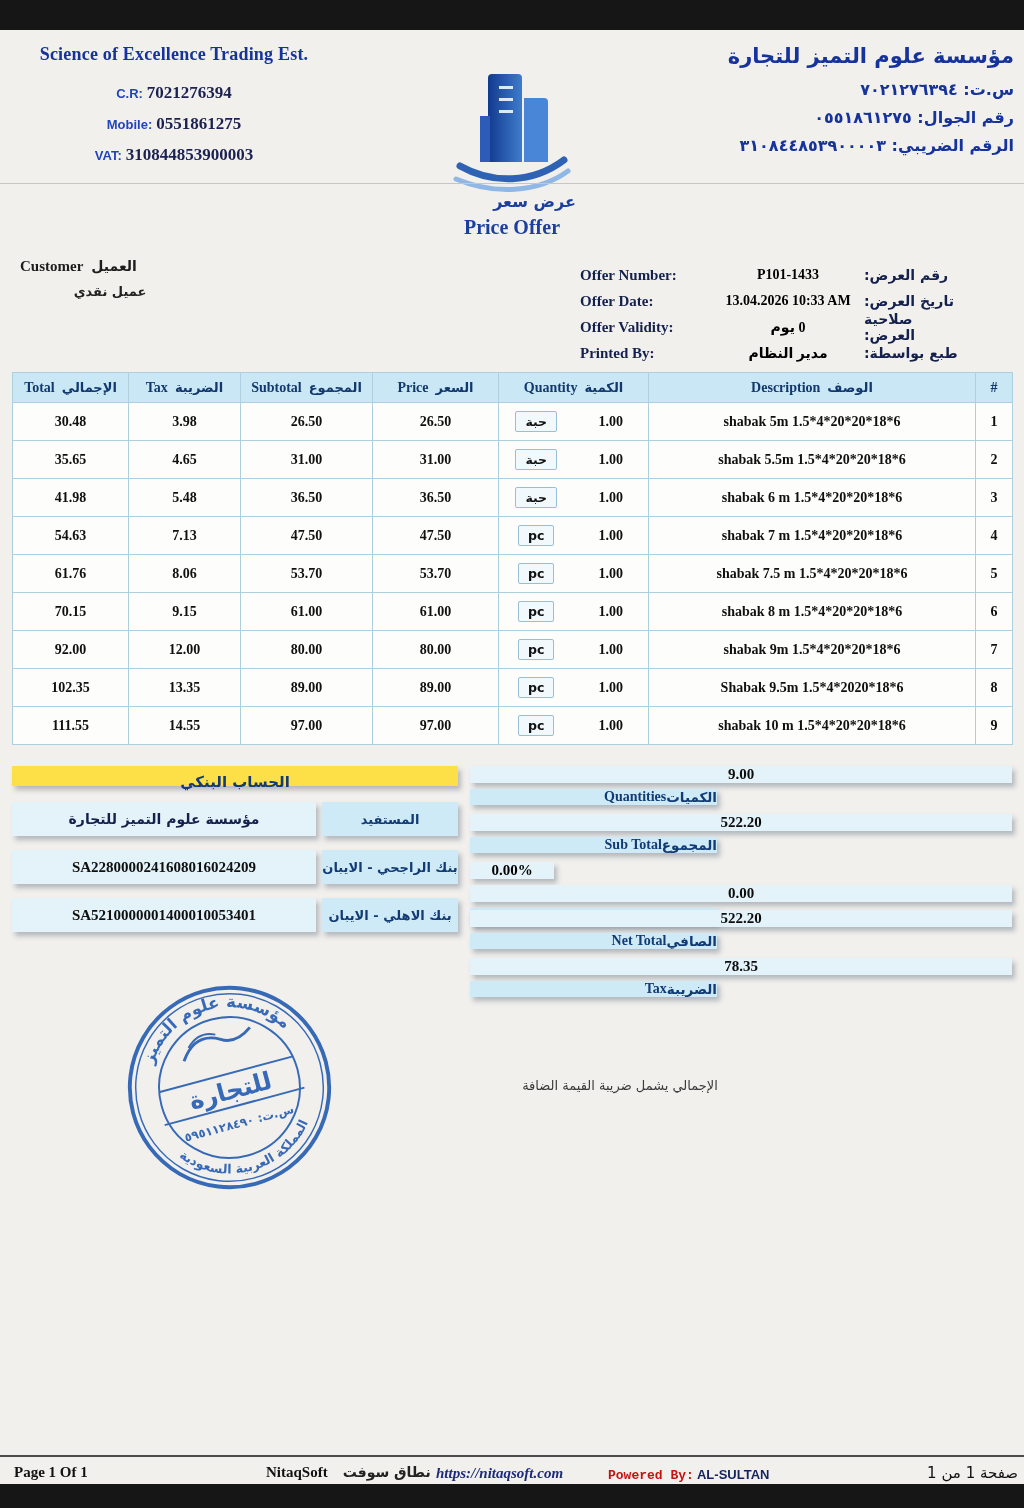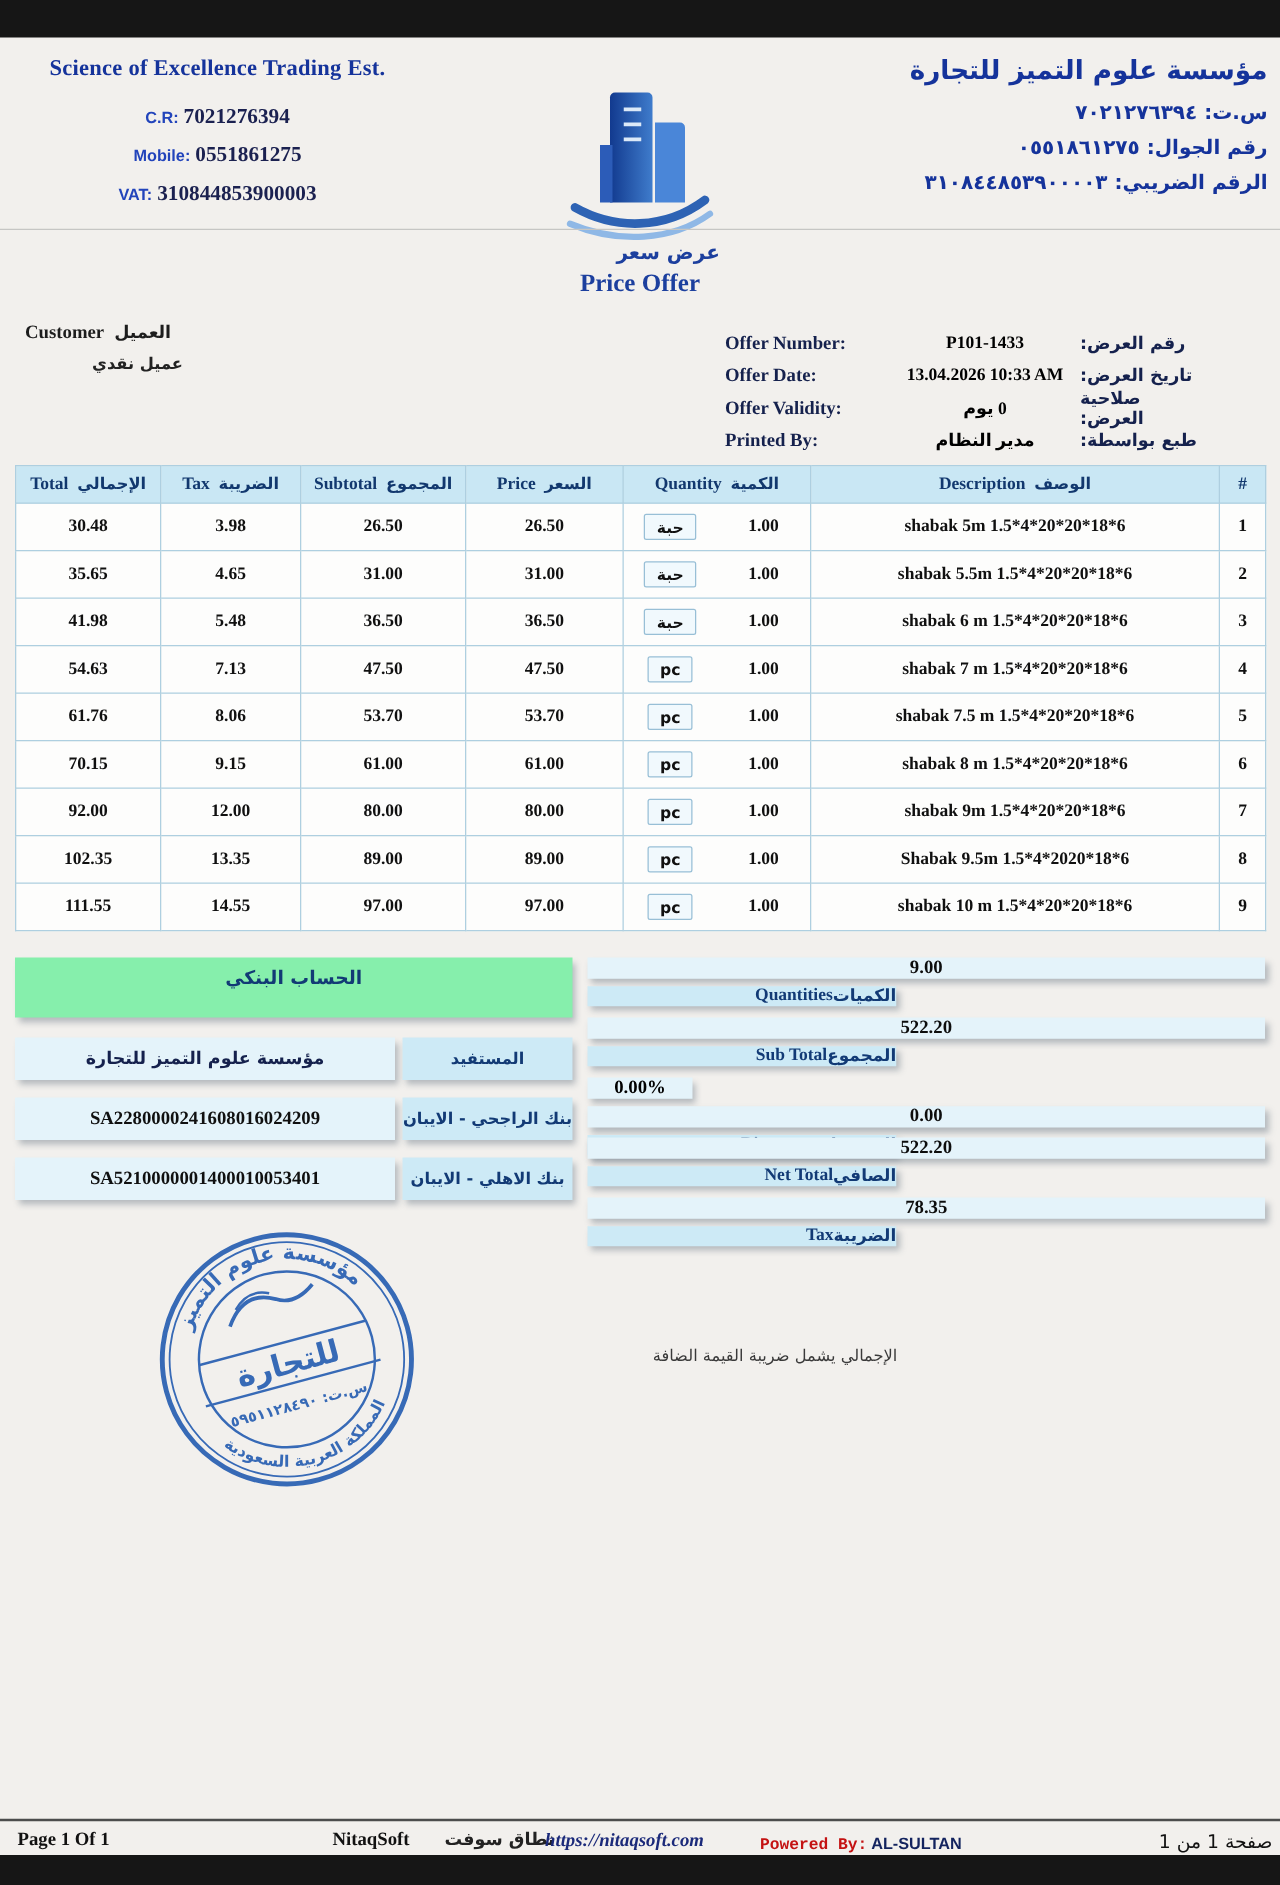--- a/index.html
+++ b/index.html
@@ -52,21 +52,21 @@
   .bi { display:flex; justify-content:center; align-items:center; gap:7px; }
   .bi .ar { font-family:"DejaVu Sans",sans-serif; font-size:13px; }
   td.c-qty .cellflex { display:flex; align-items:center; }
   td.c-qty .half { flex:1; display:flex; justify-content:center; }
   .unit-box { display:inline-block; border:1px solid #98bfd6; background:#f1f9fd; border-radius:2px;
               padding:2px 9px; font-size:12.5px; font-weight:bold; font-family:"DejaVu Sans",sans-serif; }
 
   
   .shadowed { box-shadow:3px 4px 5px rgba(105,118,130,.45); }
   .bank { position:absolute; left:12px; top:766px; width:446px; }
-  .bank-title { height:48px; line-height:32px; background:#86efac; text-align:center; color:#123a75;
+  .bank-title { height:20px; line-height:32px; background:#fde047; text-align:center; color:#123a75;
                 font-weight:bold; font-size:15px; font-family:"DejaVu Sans",sans-serif; margin-bottom:16px; }
   .bank-row { display:flex; gap:6px; height:34px; margin-bottom:14px; }
   .b-val { flex:1; background:#e4f3fa; display:flex; align-items:center; justify-content:center;
            font-weight:bold; font-size:15px; color:#101010; }
   .b-val.arv { font-family:"DejaVu Sans",sans-serif; color:#15214d; font-size:14px; }
   .b-lbl { width:136px; background:#cdeaf6; display:flex; align-items:center; justify-content:center;
            color:#123a75; font-weight:bold; font-size:13px; direction:rtl; font-family:"DejaVu Sans",sans-serif; }
 
   .totals { position:absolute; left:470px; top:766px; width:542px; }
   .tot-row { display:flex; gap:6px; height:33px; margin-bottom:15px;flex-direction:column; }
@@ -82,21 +82,21 @@
                  font-size:13px; color:#3a3a3a; font-family:"DejaVu Sans",sans-serif; }
 
   
   .stamp { position:absolute; left:122px; top:980px; width:215px; height:215px;
            transform:rotate(-15deg); opacity:.95; }
 
   
   .footer-rule { position:absolute; left:0; right:0; top:1455px; border-top:2px solid #4c4c4c; }
   .footer { position:absolute; top:1461px; left:0; width:1024px; height:26px; }
   .f-page-en { position:absolute; left:14px; top:3px; font-size:15px; font-weight:bold; color:#111; }
-  .f-brand { position:absolute; left:266px; top:3px; display:flex; gap:28px; align-items:baseline; }
+  .f-brand { position:absolute; left:266px; top:3px; display:flex; gap:15px; align-items:baseline; }
   .f-brand-en { font-size:15px; font-weight:bold; color:#111; }
   .f-brand-ar { font-size:14px; font-weight:bold; color:#222; font-family:"DejaVu Sans",sans-serif; }
   .f-url { position:absolute; left:436px; top:4px; font-size:15px; font-weight:bold; font-style:italic; color:#1b2a7a; }
   .f-powered { position:absolute; left:608px; top:6px; font-size:13px; font-weight:bold;
                font-family:"Liberation Sans","DejaVu Sans",sans-serif; }
   .f-powered .p1 { color:#c41212;font-family:Liberation Mono, monospace; }
   .f-powered .p2 { color:#13235e; }
   .f-page-ar { position:absolute; right:6px; top:3px; font-size:15px; font-weight:normal; color:#111;
                direction:rtl; font-family:"DejaVu Sans",sans-serif; }
 </style>

